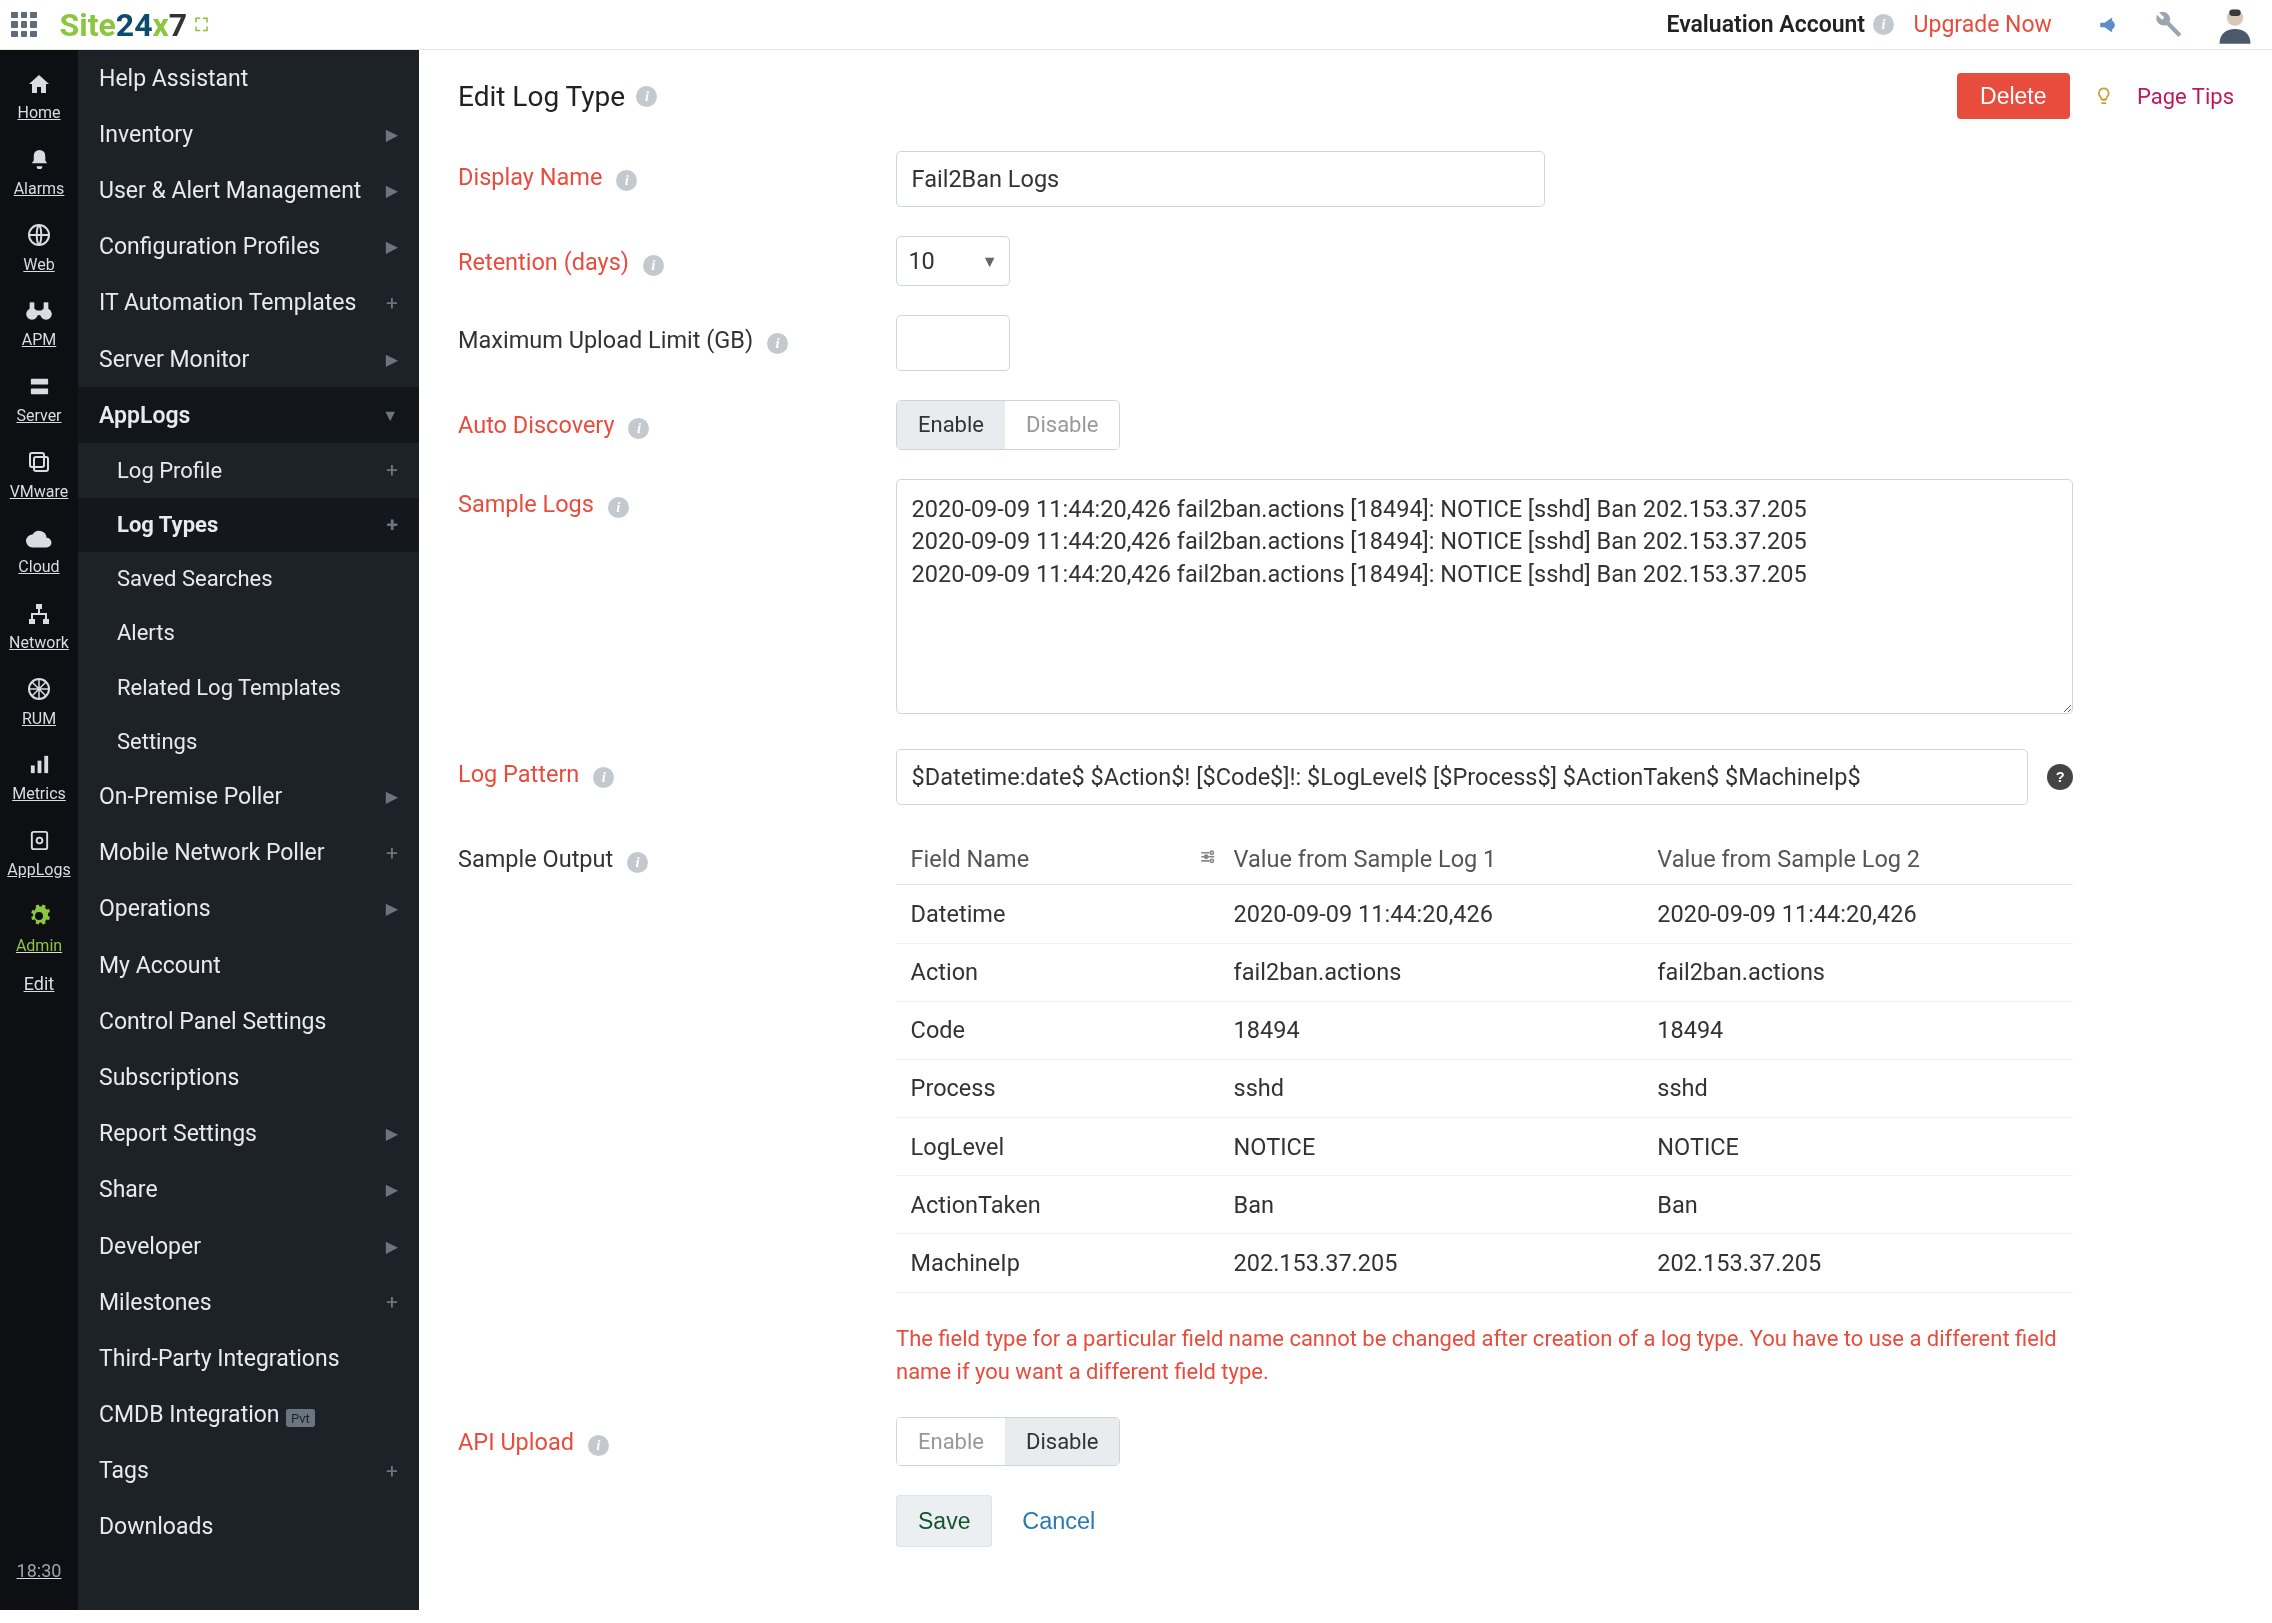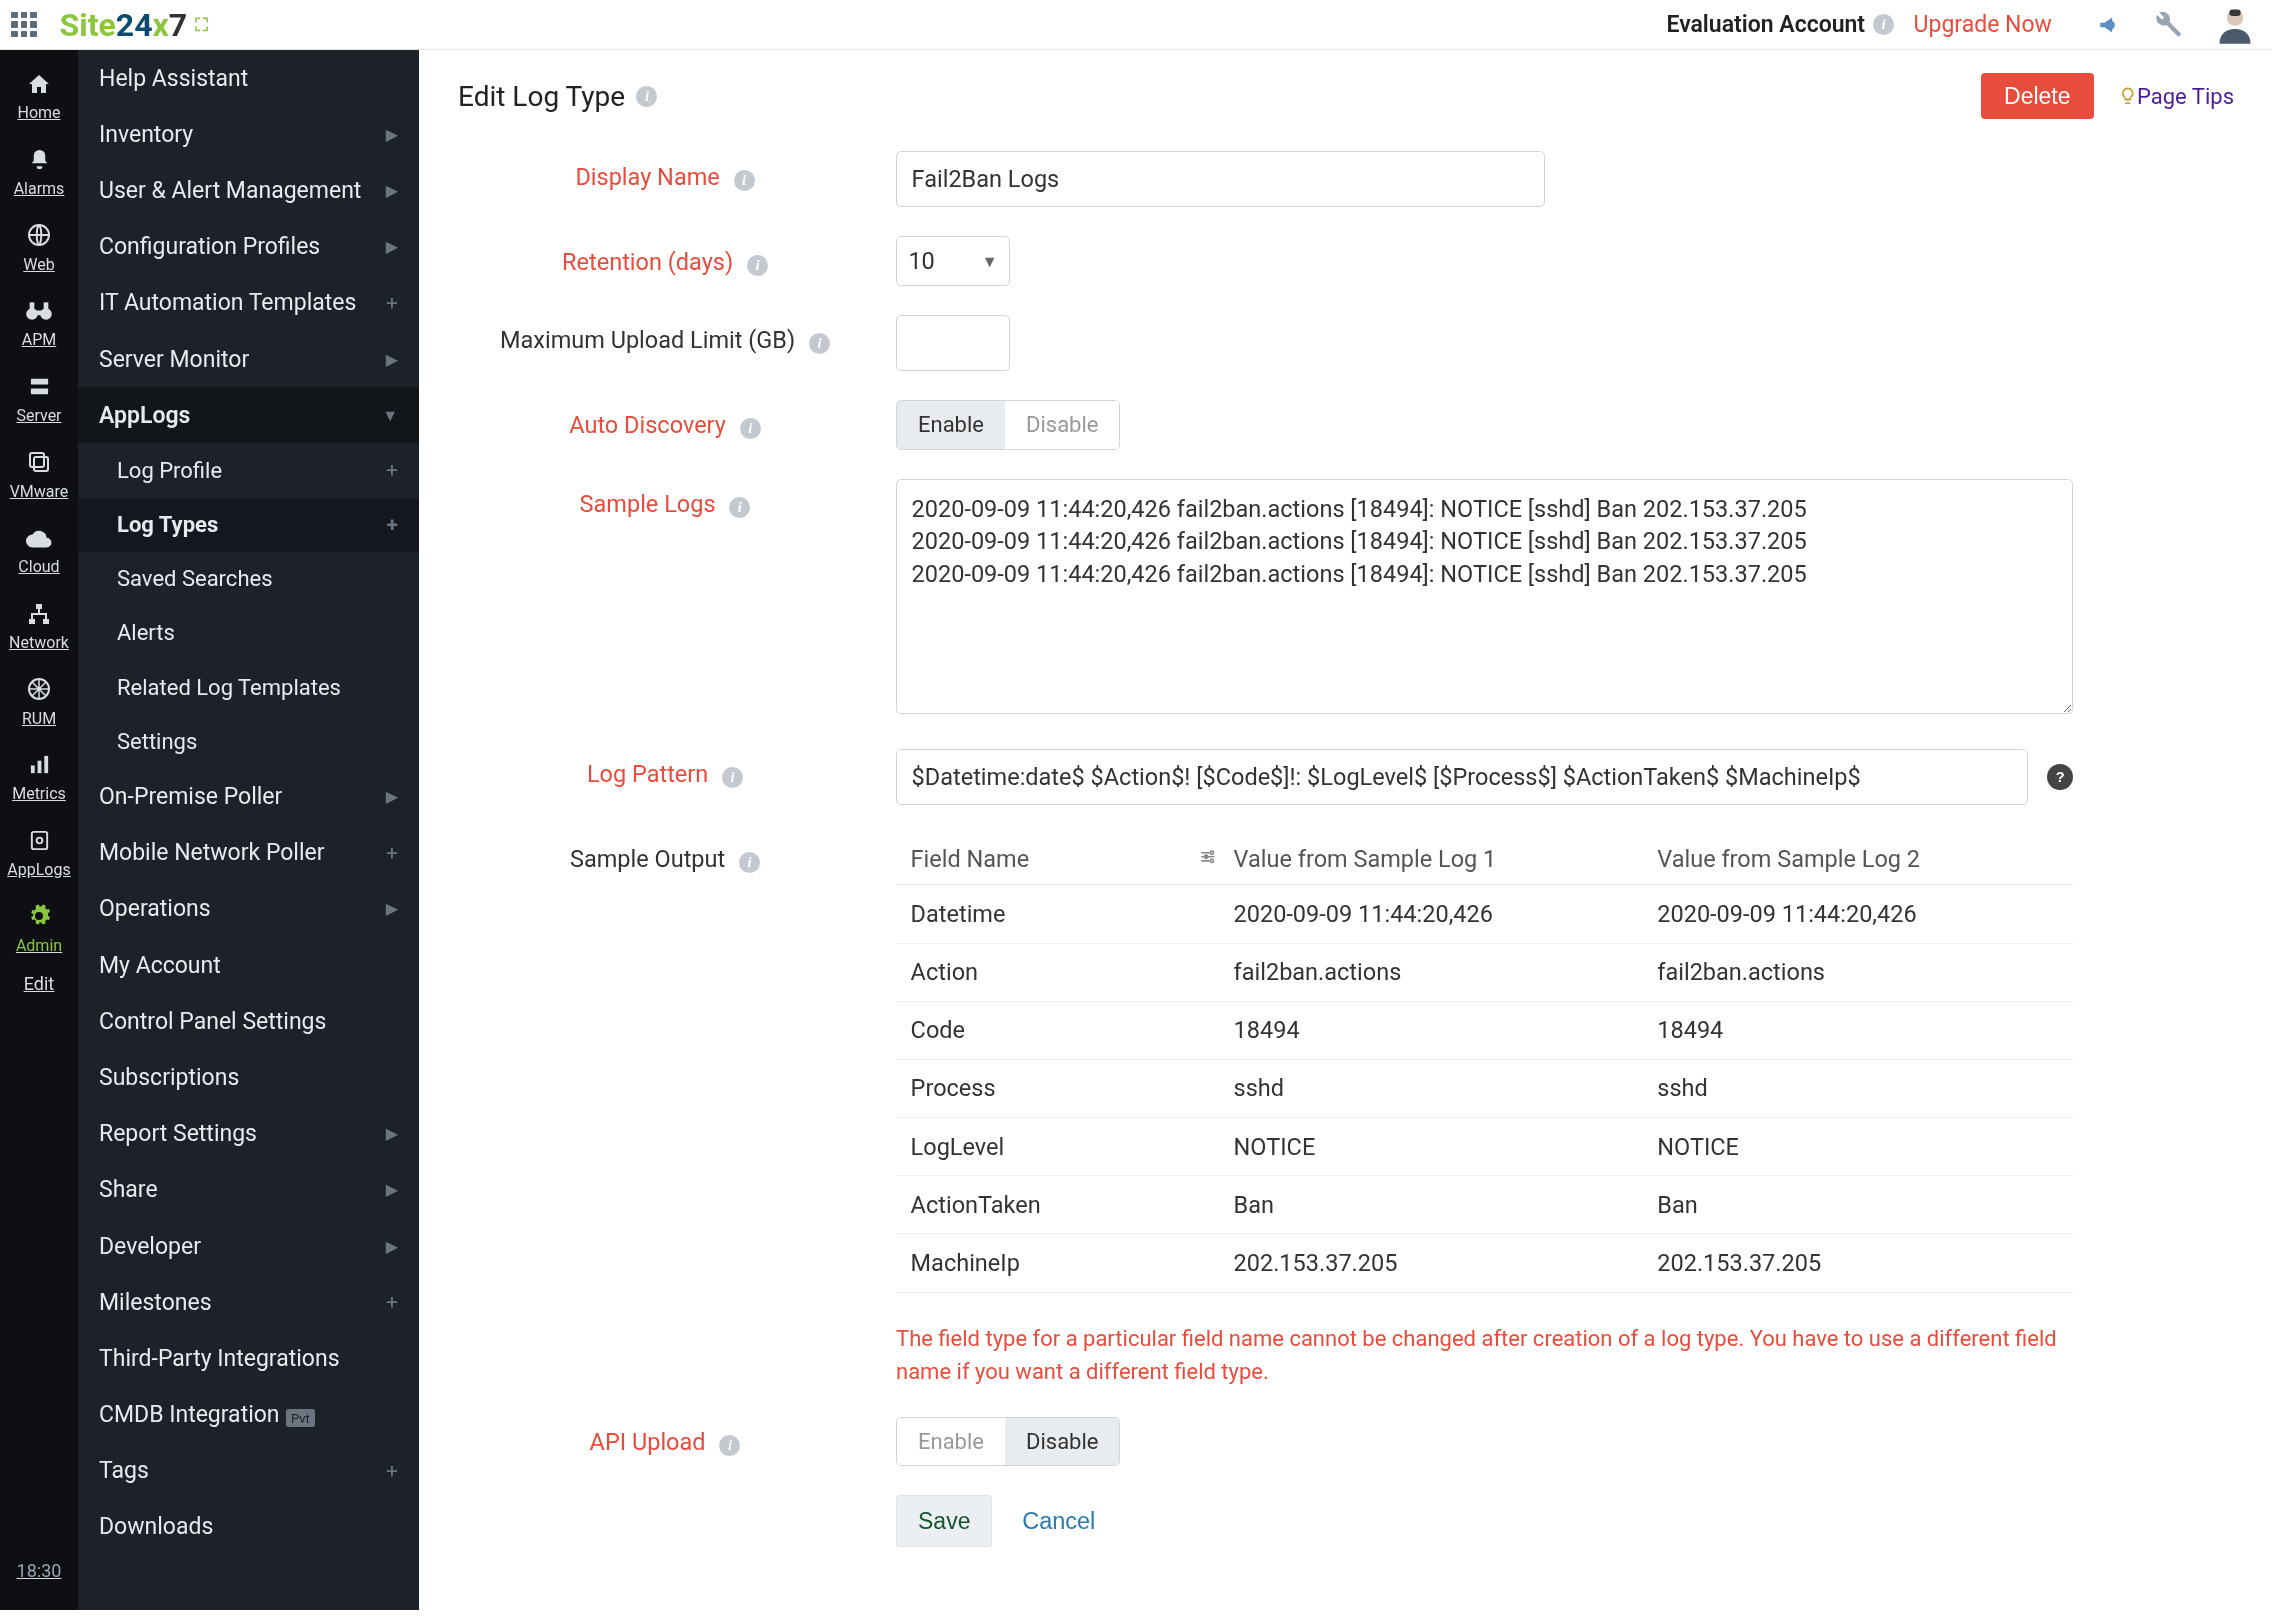--- a/index.html
+++ b/index.html
@@ -40,24 +40,24 @@
 .sidebar .side-item.active-sub { background: #14181e; font-weight: 700; }
 .sidebar .side-item .chev { color: #6b757f; font-size: 16px; }
 .sidebar .side-item .plus { color: #6b757f; font-size: 21px; }
 .sidebar .side-item .pvt { background: #6b757f; color: #1d2229; font-size: 13px; padding: 1.6px 4.9px; border-radius: 2.4px; margin-left: 6.5px; }
 
 .main { flex: 1; padding: 23px 39px; overflow-y: auto; }
 .main-header { display: flex; align-items: center; margin-bottom: 32px; }
 .main-header h1 { font-size: 28px; font-weight: 400; color: #222; margin-right: 11.4px; }
 .main-header .spacer { flex: 1; }
 .btn-delete { background: #e84c3d; color: #fff; border: none; padding: 9.7px 23px; font-size: 23px; border-radius: 4px; cursor: pointer; margin-right: 24px; }
-.page-tips { color: #4c1d95; font-size: 22px; cursor: pointer; display:flex; align-items:center; gap:0; }
+.page-tips { color: #be185d; font-size: 22px; cursor: pointer; display:flex; align-items:center; gap:24px; }
 
 .form-row { display: flex; align-items: flex-start; margin-bottom: 29px; }
-.form-label { width: 438px; text-align: center; padding-right: 24px; padding-top: 11.4px; font-size: 23.5px; }
+.form-label { width: 438px; text-align: left; padding-right: 24px; padding-top: 11.4px; font-size: 23.5px; }
 .form-label.req { color: #e84c3d; }
 .form-label .info { margin-left: 8px; }
 .form-field { flex: 1; max-width: 1177px; }
 
 .info { display: inline-flex; width: 21px; height: 21px; border-radius: 50%; background: #c3c9cf; color: #fff; font-size: 14.6px; align-items: center; justify-content: center; font-weight: bold; font-style: italic; font-family: serif; }
 .info-dark { background:#444; }
 
 input[type=text], textarea, .select { border: 0.8px solid #d0d5db; border-radius: 4.9px; padding: 13px 14.6px; font-size: 23.5px; color: #333; font-family: inherit; width: 100%; }
 input[type=text] { width: 649px; }
 .select { width: 114px; display: inline-flex; align-items: center; justify-content: space-between; cursor: pointer; padding: 9.7px 11.4px; }

